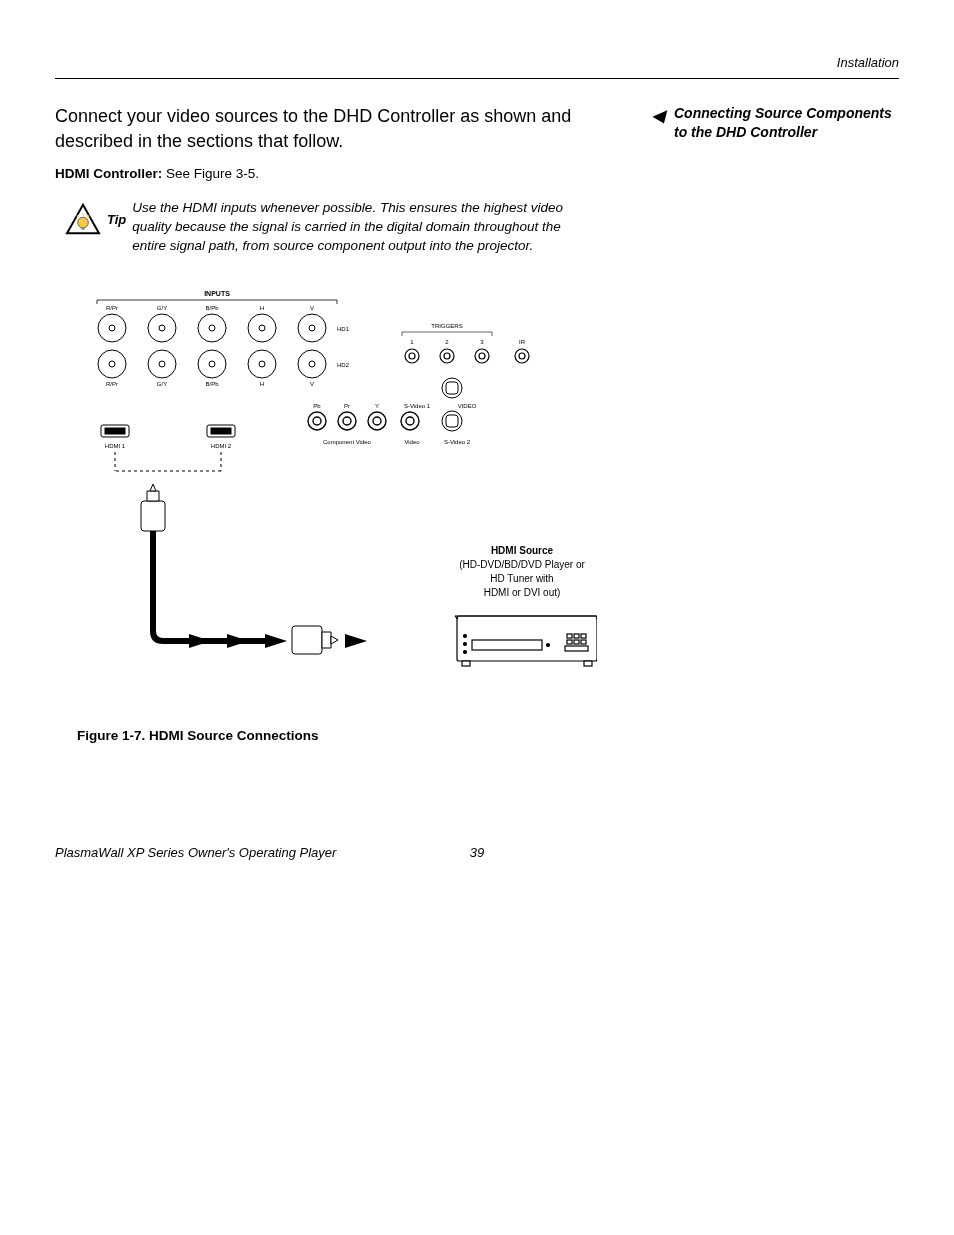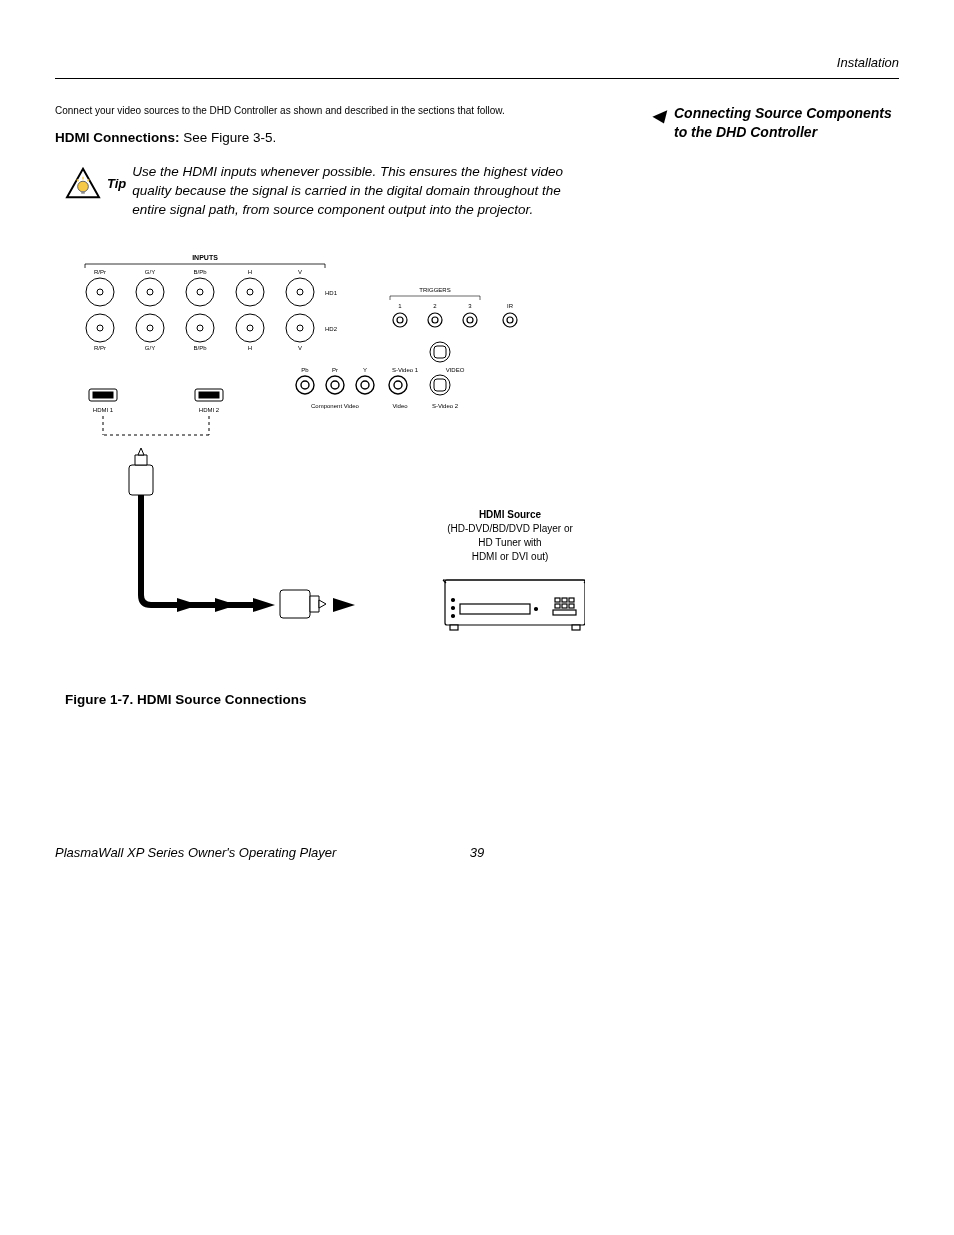--- a/index.html
+++ b/index.html
@@ -32,21 +32,21 @@
     gap: 30px;
   }
   .main-col {
     flex: 1;
   }
   .side-col {
     width: 225px;
     flex-shrink: 0;
   }
   .intro {
-    font-size: 10px;
+    font-size: 18px;
     line-height: 1.4;
     margin-bottom: 12px;
   }
   .sub-heading {
     font-size: 13.5px;
     margin-bottom: 18px;
   }
   .sub-heading .bold {
     font-weight: bold;
   }
@@ -86,21 +86,21 @@
     font-style: italic;
     font-size: 13px;
   }
   .tip-text {
     font-style: italic;
     font-size: 13.5px;
     line-height: 1.4;
     max-width: 450px;
   }
   .figure-wrap {
-    margin: 0 0 18px 10px;
+    margin: 0 0 18px 22px;
   }
   .figure-svg {
     width: 520px;
     height: 430px;
   }
   .figure-caption {
     font-weight: bold;
     font-size: 13.5px;
     margin-top: 8px;
   }
@@ -126,21 +126,21 @@
 <body>
 
 <div class="page">
   <div class="header-label">Installation</div>
   <hr class="hr">
 
   <div class="content-cols">
     <div class="main-col">
       <div class="intro">Connect your video sources to the DHD Controller as shown and described in the sections that follow.</div>
       <div class="sub-heading">
-        <span class="bold">HDMI Connections: </span><span>See Figure 3-5.</span>
+        <span class="bold">HDMI Controller: </span><span>See Figure 3-5.</span>
       </div>
 
       <div class="tip-row">
         <div class="tip-icon-wrap">
           <svg class="tip-triangle" viewBox="0 0 40 36">
             <polygon points="20,2 38,34 2,34" fill="none" stroke="#000" stroke-width="2.2"></polygon>
             <circle cx="20" cy="22" r="6" fill="#f7c948" stroke="#555" stroke-width="1"></circle>
             <rect x="18" y="27" width="4" height="3" fill="#888"></rect>
             <line x1="20" y1="11" x2="20" y2="14" stroke="#f7c948" stroke-width="1.5"></line>
             <line x1="13" y1="14" x2="15" y2="16" stroke="#f7c948" stroke-width="1.5"></line>

